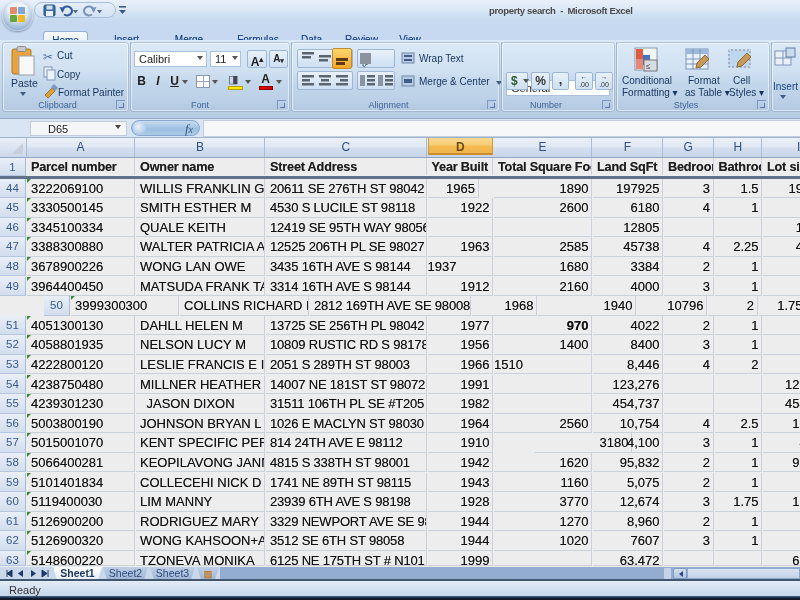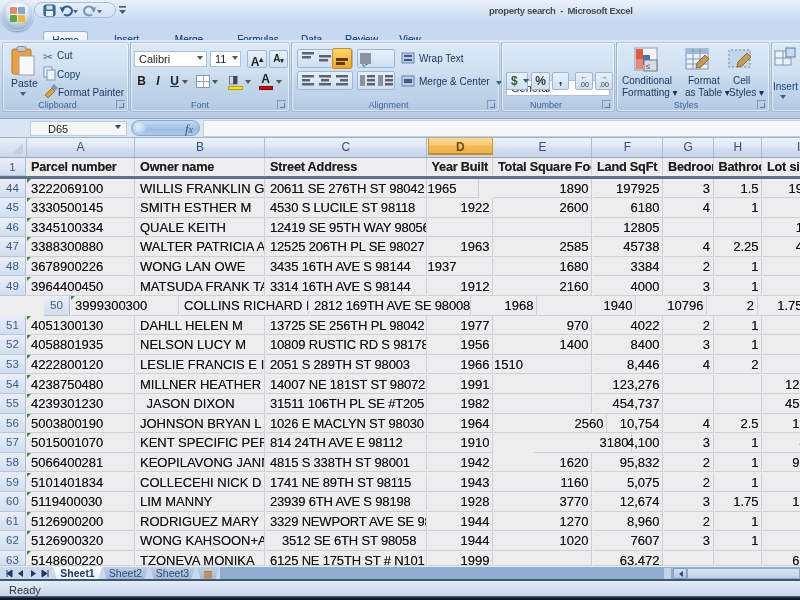--- a/index.html
+++ b/index.html
@@ -325,21 +325,21 @@
 <div class="h1c" style="left:664px;width:49.5px;">Bedrooms</div>
 <div class="h1c" style="left:714.5px;width:47.5px;">Bathrooms</div>
 <div class="h1c" style="left:763px;width:72.5px;">Lot size</div>
  </div>
  <div id="freeze"></div>
 <div class="row" style="top:178.5px;height:19.6px;">
       <div class="gut">44</div>
       <div class="c" style="left:27px;width:108px;padding-left:4px;"><i class="tri"></i>3222069100</div>
       <div class="c" style="left:136px;width:129px;padding-left:4px;">WILLIS FRANKLIN G</div>
       <div class="c" style="left:266px;width:160.5px;padding-left:4px;letter-spacing:-0.18px;">20611 SE 276TH ST 98042</div>
-      <div class="c" style="left:427.5px;width:51px;padding-right:2.5px;">1965</div>
+      <div class="c" style="left:427.5px;width:51px;text-align:right;padding-right:2.5px;">1965</div>
       <div class="c" style="left:494px;width:98px;text-align:right;padding-right:2.5px;">1890</div>
       <div class="c" style="left:593px;width:70px;text-align:right;padding-right:2.5px;">197925</div>
       <div class="c" style="left:664px;width:49.5px;text-align:right;padding-right:2.5px;">3</div>
       <div class="c" style="left:714.5px;width:47.5px;text-align:right;padding-right:2.5px;">1.5</div>
       <div class="c" style="left:763px;width:72.5px;text-align:right;padding-right:2.5px;">197925</div>
     </div>
 <div class="row" style="top:198.1px;height:19.6px;">
       <div class="gut">45</div>
       <div class="c" style="left:27px;width:108px;padding-left:4px;"><i class="tri"></i>3330500145</div>
       <div class="c" style="left:136px;width:129px;padding-left:4px;">SMITH ESTHER M</div>
@@ -410,21 +410,21 @@
       <div class="c" style="left:664px;width:49.5px;text-align:right;padding-right:2.5px;">2</div>
       <div class="c" style="left:714.5px;width:47.5px;text-align:right;padding-right:2.5px;">1.75</div>
       <div class="c" style="left:763px;width:72.5px;text-align:right;padding-right:2.5px;">10796</div>
     </div>
 <div class="row" style="top:315.7px;height:19.6px;">
       <div class="gut">51</div>
       <div class="c" style="left:27px;width:108px;padding-left:4px;"><i class="tri"></i>4051300130</div>
       <div class="c" style="left:136px;width:129px;padding-left:4px;">DAHLL HELEN M</div>
       <div class="c" style="left:266px;width:160.5px;padding-left:4px;letter-spacing:-0.18px;">13725 SE 256TH PL 98042</div>
       <div class="c" style="left:427.5px;width:65.5px;text-align:right;padding-right:2.5px;">1977</div>
-      <div class="c" style="left:494px;width:98px;text-align:right;padding-right:2.5px;">970</div>
+      <div class="c" style="left:494px;width:98px;text-align:right;padding-right:2.5px;font-weight:bold;">970</div>
       <div class="c" style="left:593px;width:70px;text-align:right;padding-right:2.5px;">4022</div>
       <div class="c" style="left:664px;width:49.5px;text-align:right;padding-right:2.5px;">2</div>
       <div class="c" style="left:714.5px;width:47.5px;text-align:right;padding-right:2.5px;">1</div>
       <div class="c" style="left:763px;width:72.5px;text-align:right;padding-right:2.5px;">4022</div>
     </div>
 <div class="row" style="top:335.3px;height:19.6px;">
       <div class="gut">52</div>
       <div class="c" style="left:27px;width:108px;padding-left:4px;"><i class="tri"></i>4058801935</div>
       <div class="c" style="left:136px;width:129px;padding-left:4px;">NELSON LUCY M</div>
       <div class="c" style="left:266px;width:160.5px;padding-left:4px;letter-spacing:-0.18px;">10809 RUSTIC RD S 98178</div>
@@ -470,21 +470,21 @@
       <div class="c" style="left:664px;width:49.5px;text-align:right;padding-right:2.5px;"></div>
       <div class="c" style="left:714.5px;width:47.5px;text-align:right;padding-right:2.5px;"></div>
       <div class="c" style="left:763px;width:72.5px;text-align:right;padding-right:2.5px;">454,737</div>
     </div>
 <div class="row" style="top:413.7px;height:19.6px;">
       <div class="gut">56</div>
       <div class="c" style="left:27px;width:108px;padding-left:4px;"><i class="tri"></i>5003800190</div>
       <div class="c" style="left:136px;width:129px;padding-left:4px;">JOHNSON BRYAN L</div>
       <div class="c" style="left:266px;width:160.5px;padding-left:4px;letter-spacing:-0.18px;">1026 E MACLYN ST 98030</div>
       <div class="c" style="left:427.5px;width:65.5px;text-align:right;padding-right:2.5px;">1964</div>
-      <div class="c" style="left:494px;width:113px;text-align:right;padding-right:2.5px;">2560</div>
+      <div class="c" style="left:494px;width:98px;text-align:right;padding-right:2.5px;">2560</div>
       <div class="c" style="left:593px;width:70px;text-align:right;padding-right:2.5px;">10,754</div>
       <div class="c" style="left:664px;width:49.5px;text-align:right;padding-right:2.5px;">4</div>
       <div class="c" style="left:714.5px;width:47.5px;text-align:right;padding-right:2.5px;">2.5</div>
       <div class="c" style="left:763px;width:72.5px;text-align:right;padding-right:2.5px;">10,754</div>
     </div>
 <div class="row" style="top:433.3px;height:19.6px;">
       <div class="gut">57</div>
       <div class="c" style="left:27px;width:108px;padding-left:4px;"><i class="tri"></i>5015001070</div>
       <div class="c" style="left:136px;width:129px;padding-left:4px;">KENT SPECIFIC PERCEL</div>
       <div class="c" style="left:266px;width:160.5px;padding-left:4px;letter-spacing:-0.18px;">814 24TH AVE E 98112</div>
@@ -540,21 +540,21 @@
       <div class="c" style="left:494px;width:98px;text-align:right;padding-right:2.5px;">1270</div>
       <div class="c" style="left:593px;width:70px;text-align:right;padding-right:2.5px;">8,960</div>
       <div class="c" style="left:664px;width:49.5px;text-align:right;padding-right:2.5px;">2</div>
       <div class="c" style="left:714.5px;width:47.5px;text-align:right;padding-right:2.5px;">1</div>
       <div class="c" style="left:763px;width:72.5px;text-align:right;padding-right:2.5px;">8,960</div>
     </div>
 <div class="row" style="top:531.3px;height:19.6px;">
       <div class="gut">62</div>
       <div class="c" style="left:27px;width:108px;padding-left:4px;"><i class="tri"></i>5126900320</div>
       <div class="c" style="left:136px;width:129px;padding-left:4px;">WONG KAHSOON+ANN</div>
-      <div class="c" style="left:266px;width:160.5px;padding-left:16px;letter-spacing:-0.18px;">3512 SE 6TH ST 98058</div>
+      <div class="c" style="left:266px;width:160.5px;padding-left:4px;letter-spacing:-0.18px;">3512 SE 6TH ST 98058</div>
       <div class="c" style="left:427.5px;width:65.5px;text-align:right;padding-right:2.5px;">1944</div>
       <div class="c" style="left:494px;width:98px;text-align:right;padding-right:2.5px;">1020</div>
       <div class="c" style="left:593px;width:70px;text-align:right;padding-right:2.5px;">7607</div>
       <div class="c" style="left:664px;width:49.5px;text-align:right;padding-right:2.5px;">3</div>
       <div class="c" style="left:714.5px;width:47.5px;text-align:right;padding-right:2.5px;">1</div>
       <div class="c" style="left:763px;width:72.5px;text-align:right;padding-right:2.5px;">7607</div>
     </div>
 <div class="row" style="top:550.9px;height:15.6px;">
       <div class="gut">63</div>
       <div class="c" style="left:27px;width:108px;padding-left:4px;"><i class="tri"></i>5148600220</div>

